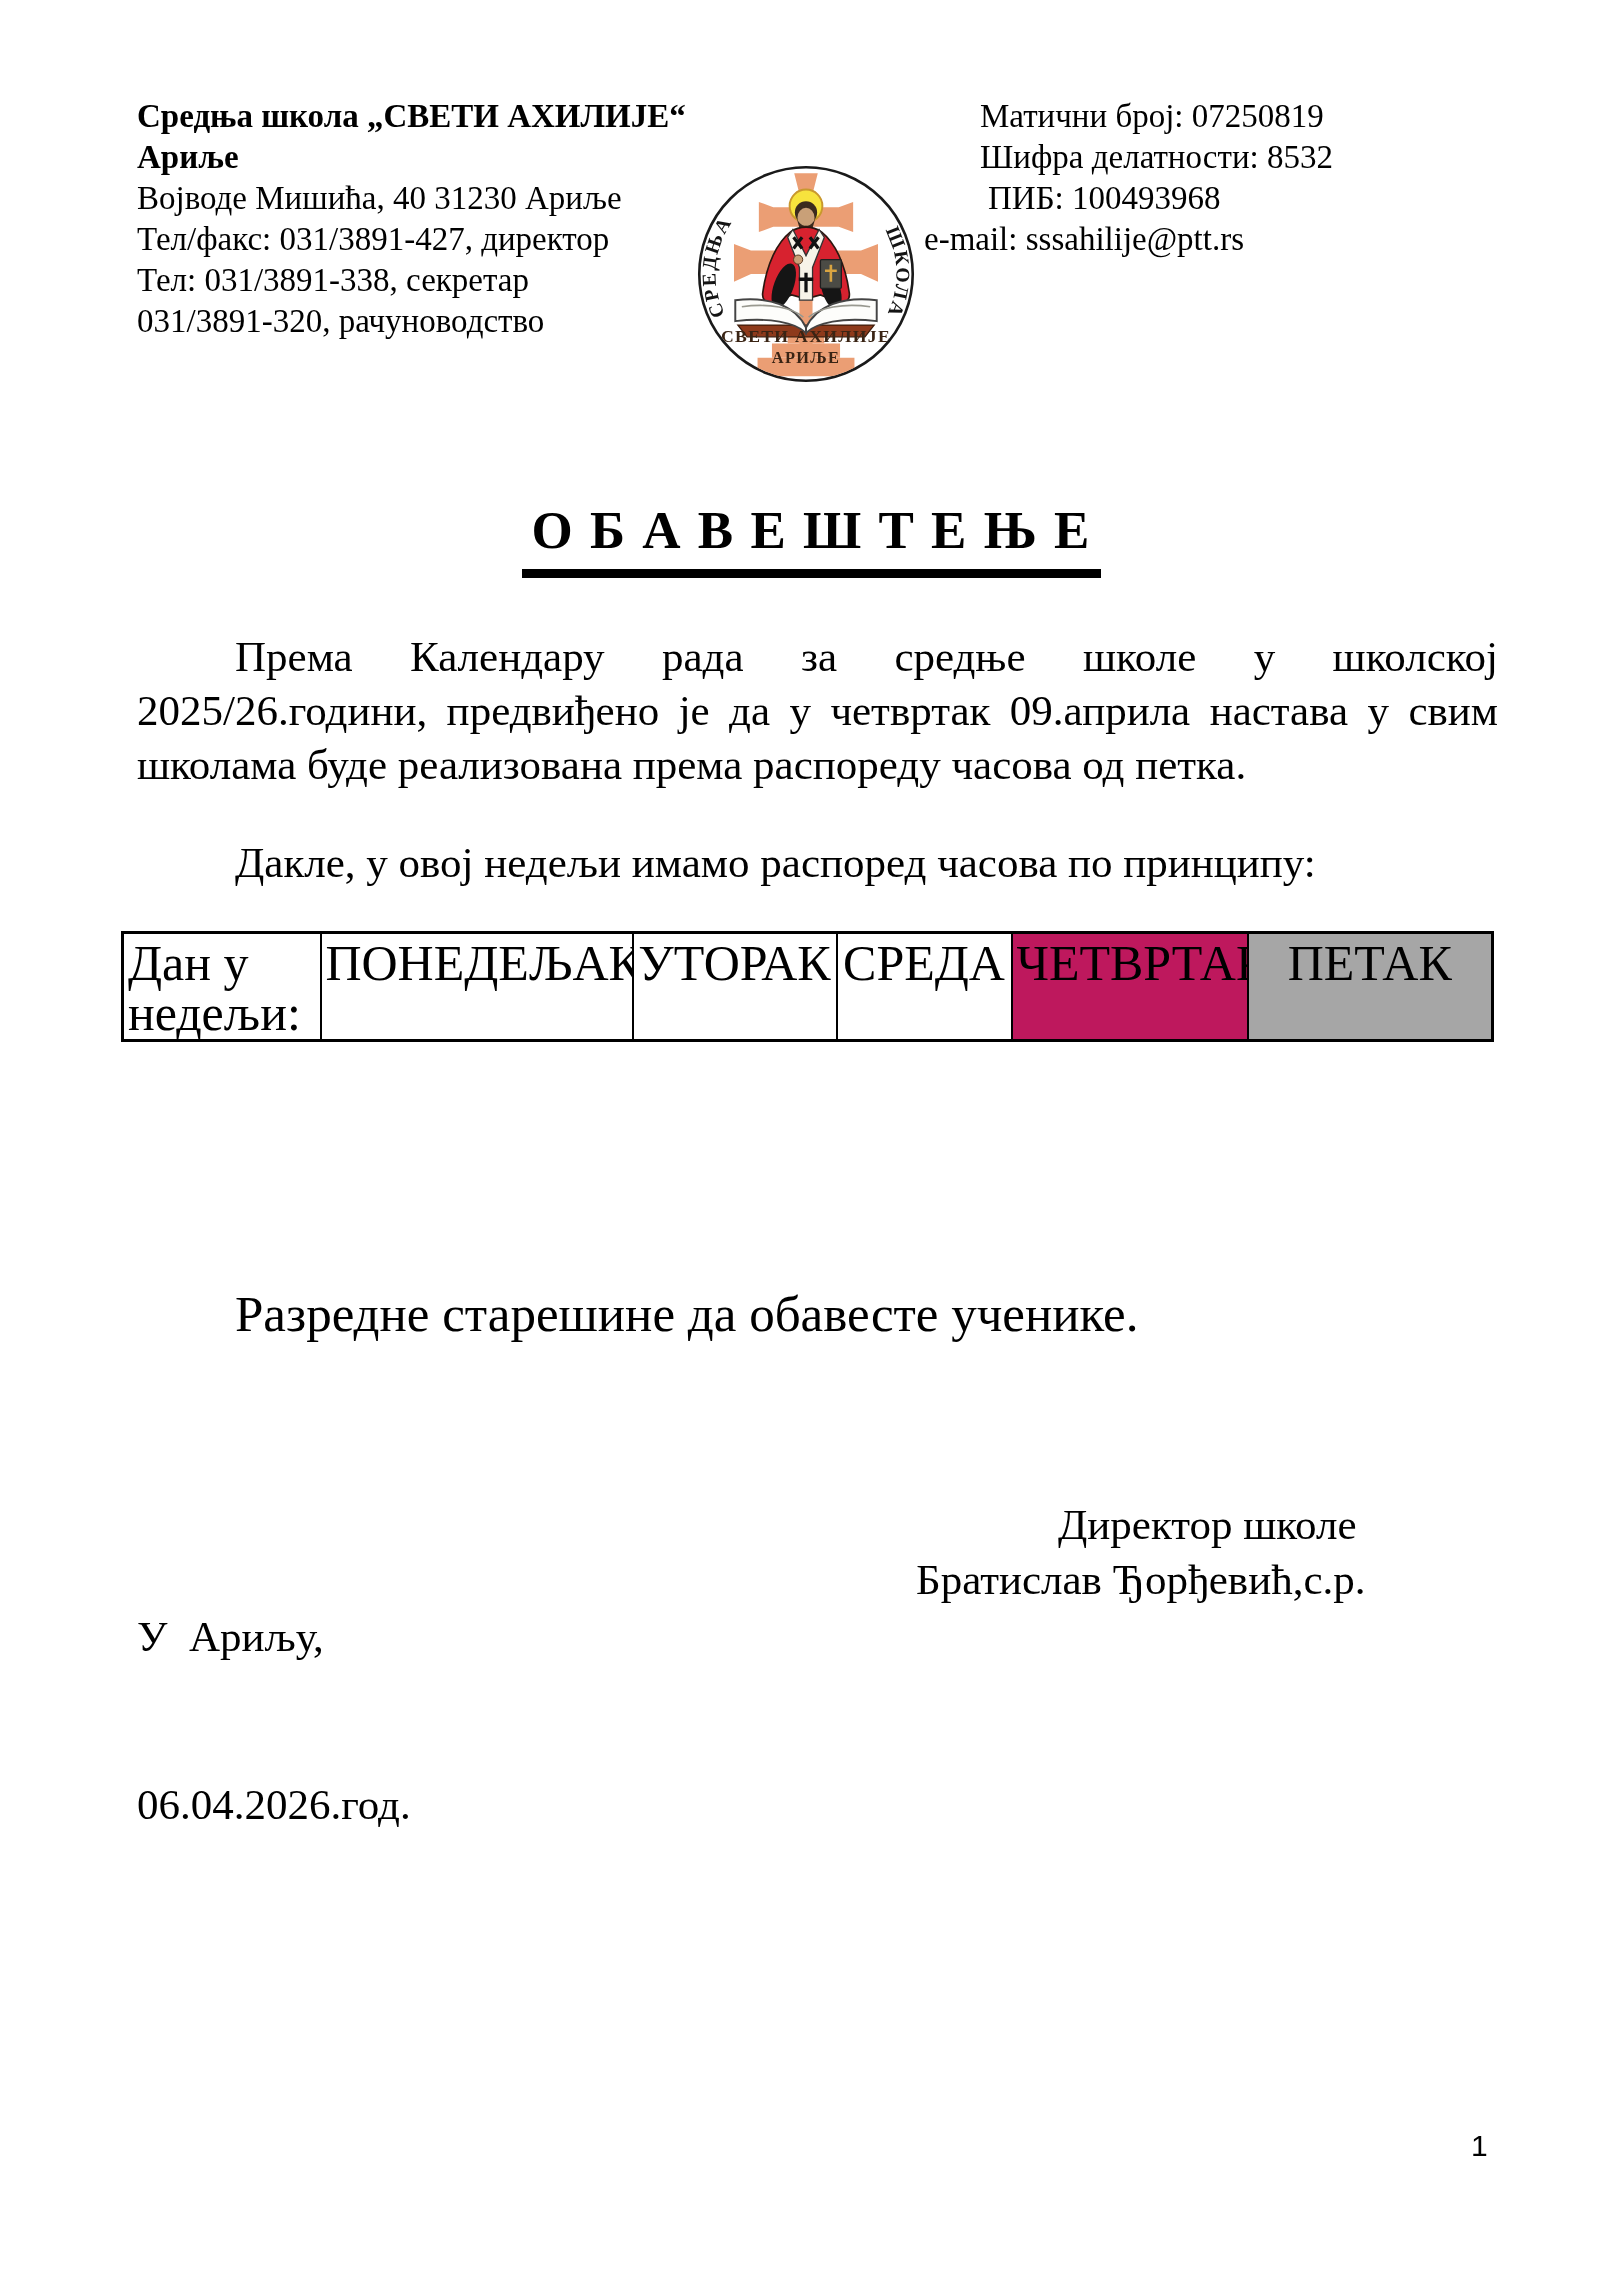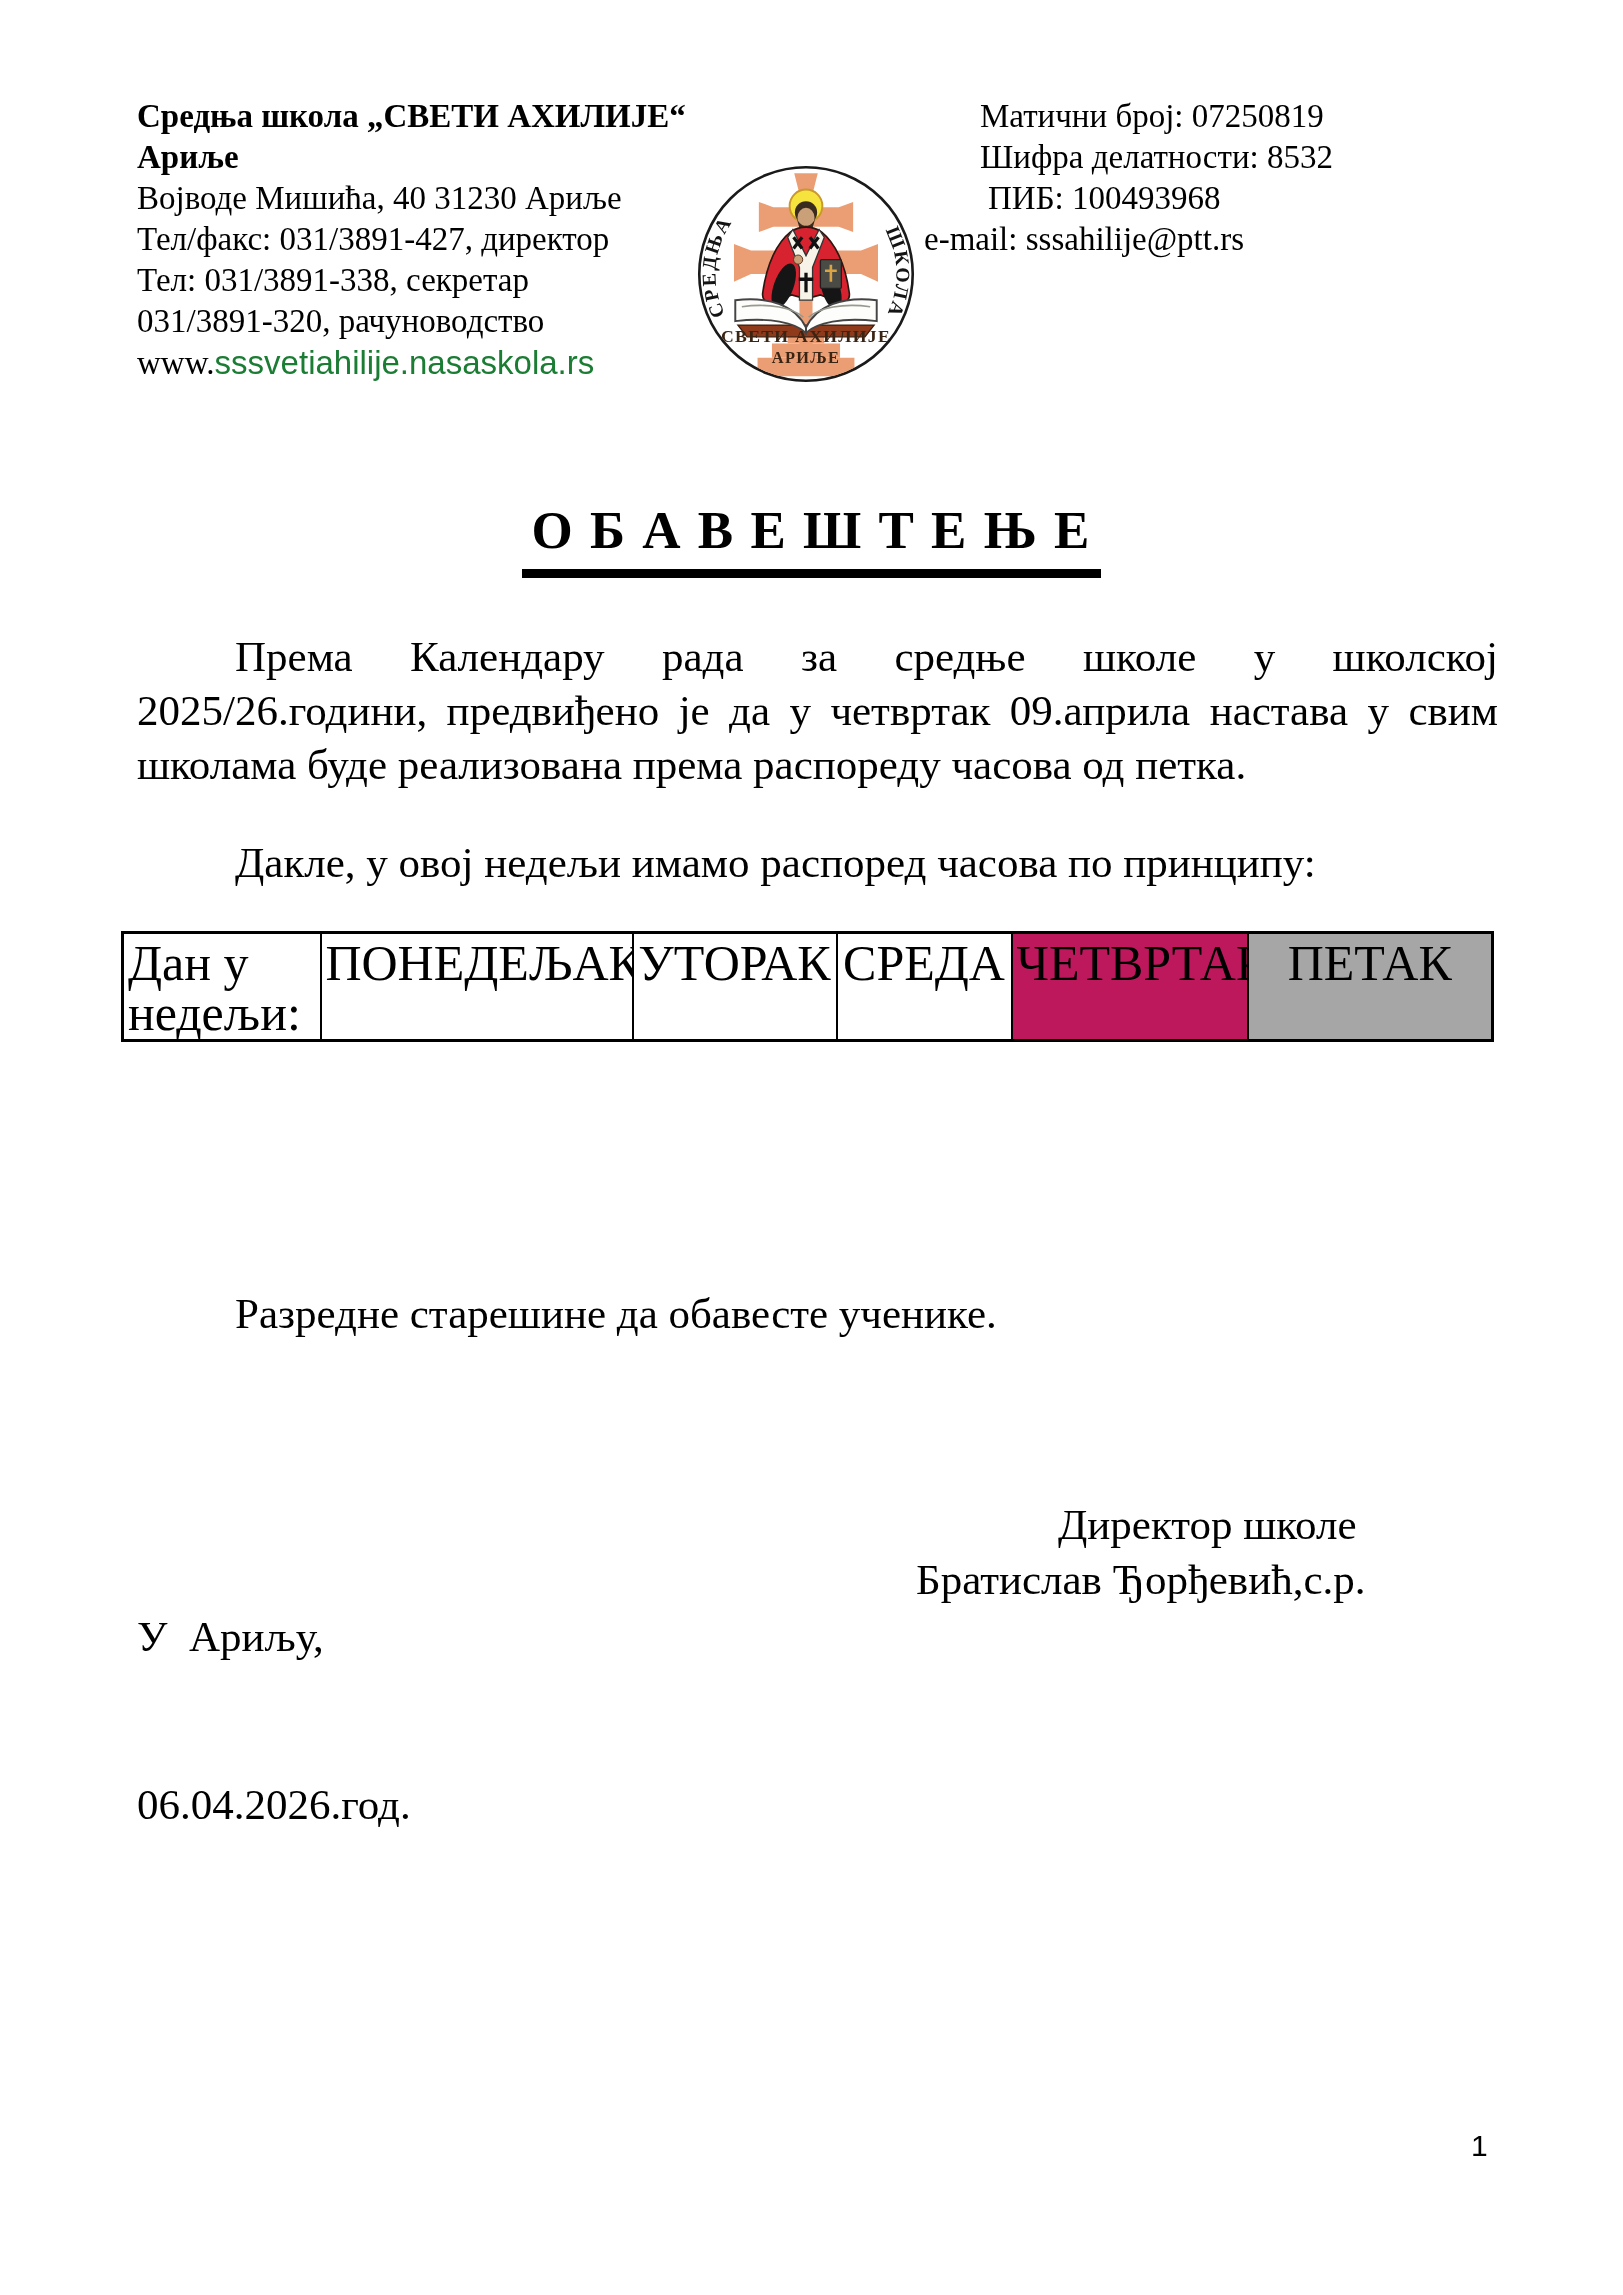--- a/index.html
+++ b/index.html
@@ -26,21 +26,21 @@
   .title-inner{
     display:inline-block;font-size:53px;font-weight:bold;letter-spacing:2px;
     line-height:1.05;border-bottom:9.2px solid #000;padding:0 9.2px 10.5px 9.2px;
   }
 
   
   .p1{left:137px;top:630px;width:1361px;font-size:43px;line-height:54px;}
   .jl{text-align:justify;text-align-last:justify;}
   .l-first{text-indent:98px;}
   .p2{left:137px;top:836px;width:1361px;font-size:43px;line-height:54px;text-indent:98px;}
-  .p3{left:137px;top:1287px;width:1361px;font-size:43px;line-height:54px;text-indent:98px;}
+  .p3{left:137px;top:1287px;width:1361px;font-size:51px;line-height:54px;text-indent:98px;}
 
   
   .tbl-wrap{left:121px;top:931px;}
   table.sched{border-collapse:collapse;table-layout:fixed;width:1370px;
     font-size:50px;line-height:50px;border:3.3px solid #000;}
   table.sched td{border:2.6px solid #000;vertical-align:top;padding:3.9px 3.9px 1.3px 3.9px;overflow:hidden;}
   tr.r1{height:99px;}
   tr.r2{height:103px;}
   td.c-label{text-align:left;padding-left:11.8px;}
   td.c-day{text-align:center;}
@@ -57,21 +57,20 @@
 </style>
 </head>
 <body>
 
 <div class="abs hdr-left">
   <div class="b">Средња школа „СВЕТИ АХИЛИЈЕ“ Ариље</div>
   <div>Војводе Мишића, 40 31230 Ариље</div>
   <div>Тел/факс: 031/3891-427, директор</div>
   <div>Тел: 031/3891-338, секретар</div>
   <div>031/3891-320, рачуноводство</div>
-  <div><span>www.</span><span class="url-sans">sssvetiahilije.nasaskola.rs</span></div>
 </div>
 
 <div class="abs hdr-right">
   <div class="ind85">Матични број: 07250819</div>
   <div class="ind85">Шифра делатности: 8532</div>
   <div class="ind98">ПИБ: 100493968</div>
   <div>e-mail: sssahilije@ptt.rs</div>
 </div>
 
 <div class="abs logo">

